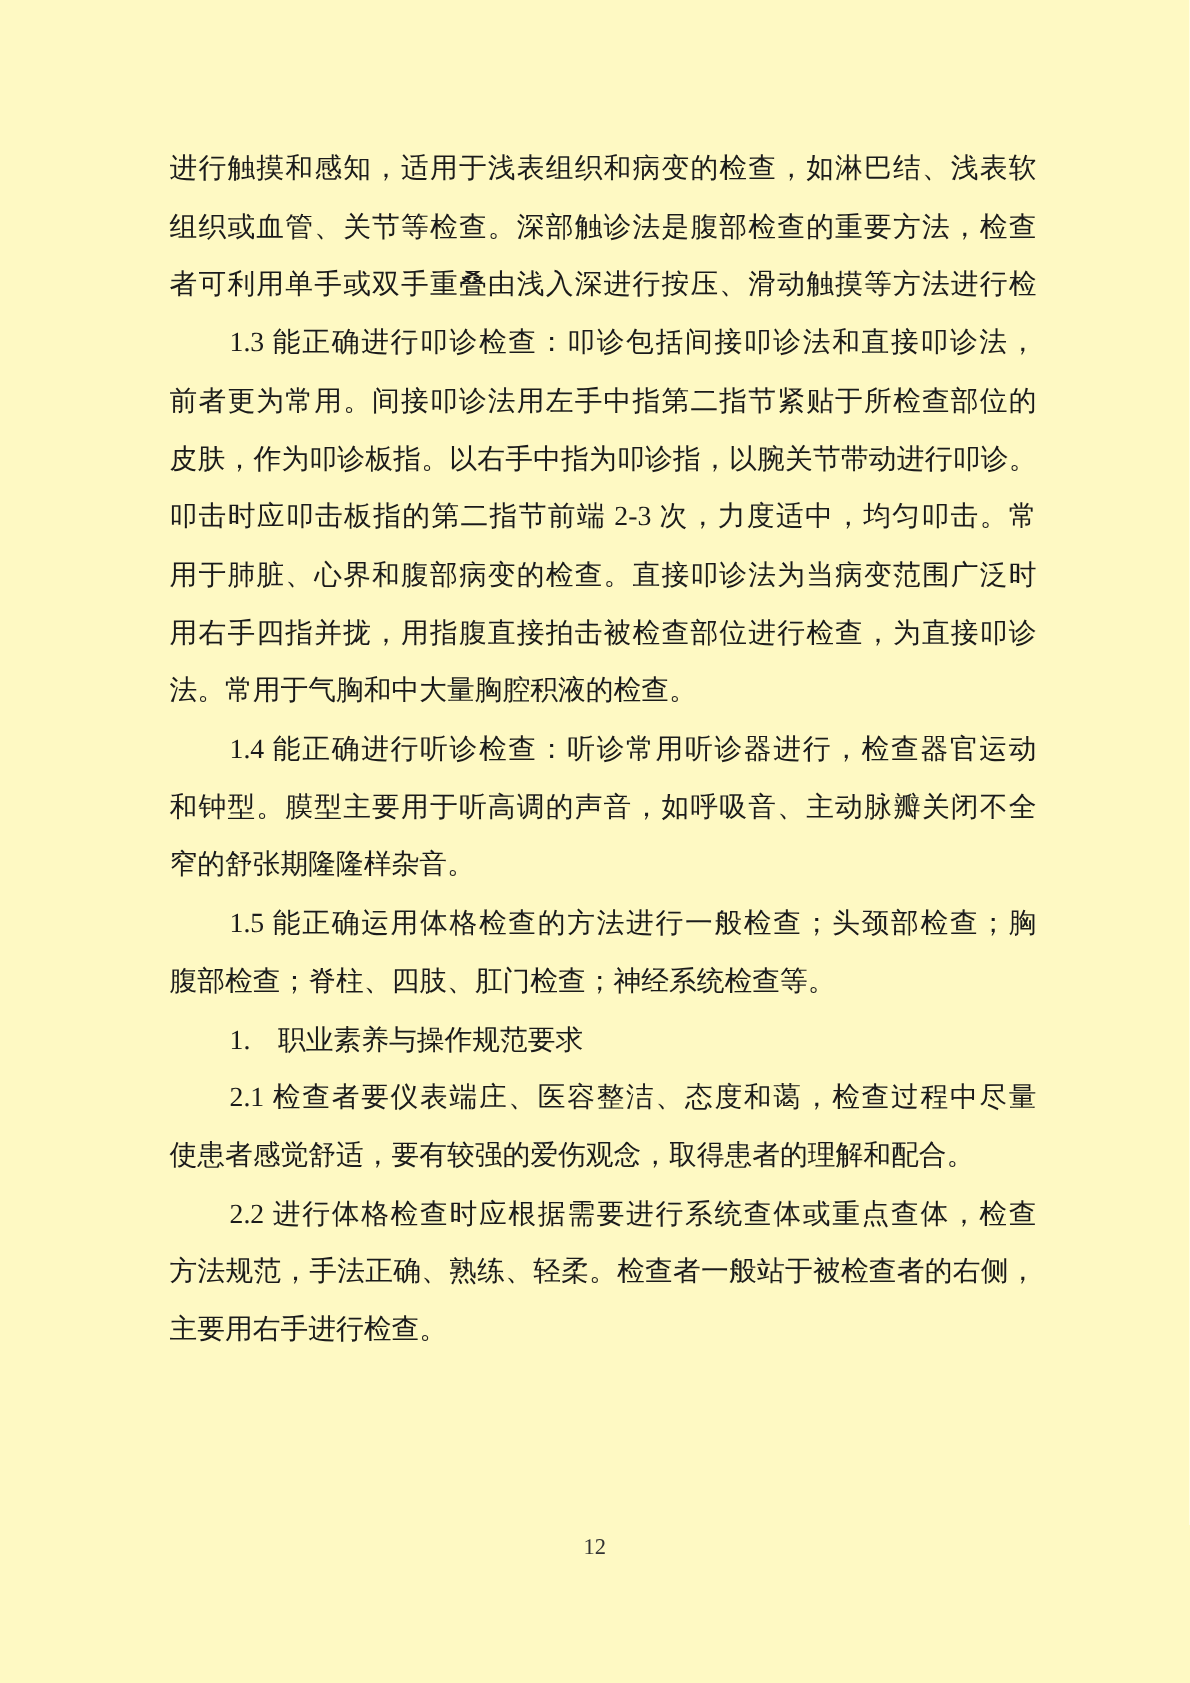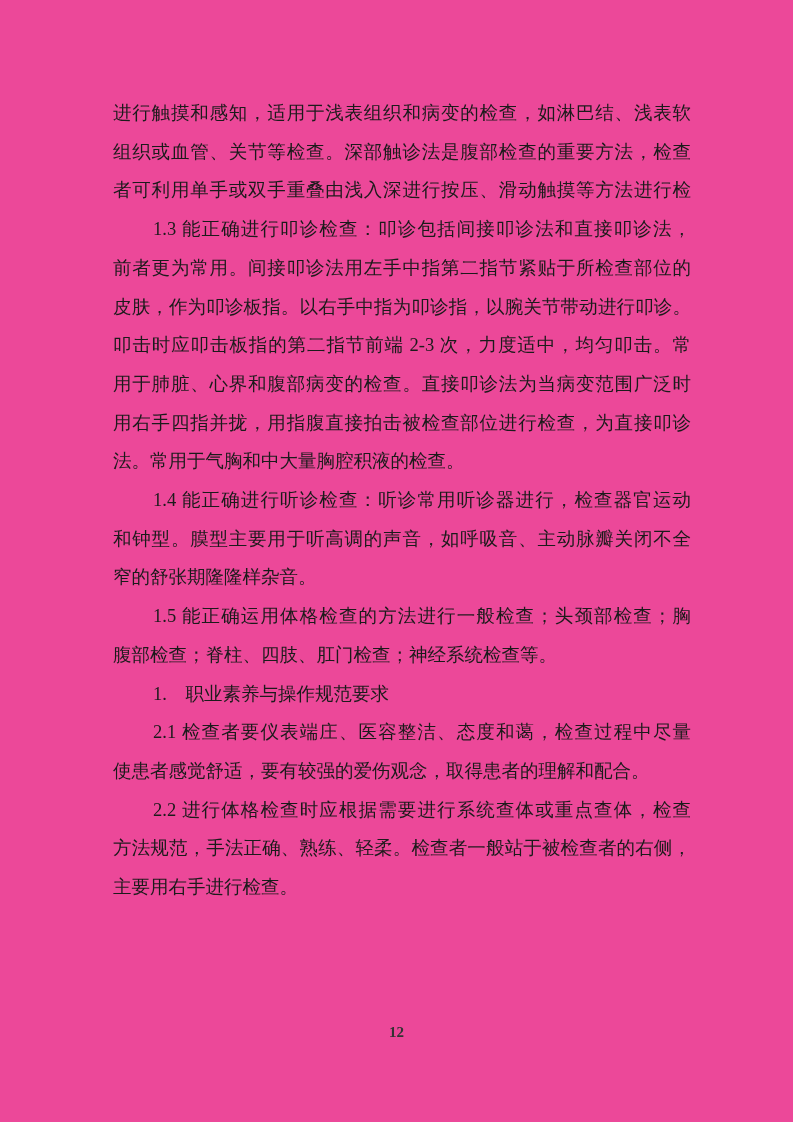--- a/index.html
+++ b/index.html
@@ -4,21 +4,21 @@
 <style>
   html, body {
     margin: 0;
     padding: 0;
     background: #ffffff;
   }
   .page {
     position: relative;
     width: 793px;
     height: 1122px;
-    background: #ec4899;
+    background: #fef9c3;
     overflow: hidden;
     font-family: "Liberation Serif", "DejaVu Serif", serif;
     color: #1b1b1b;
   }
   .textblock {
     position: absolute;
     left: 113px;
     top: 94px;
     width: 578px;
   }
@@ -39,21 +39,20 @@
   }
   .footer {
     position: absolute;
     top: 1024px;
     left: 0;
     width: 100%;
     text-align: center;
     font-size: 15px;
     line-height: 16px;
     color: #333333;
-    font-weight: bold;
   }
 </style>
 </head>
 <body>
 
 <div class="page">
   <div class="textblock" id="textblock">
       <div class="line">进行触摸和感知，适用于浅表组织和病变的检查，如淋巴结、浅表软</div>
       <div class="line">组织或血管、关节等检查。深部触诊法是腹部检查的重要方法，检查</div>
       <div class="line">者可利用单手或双手重叠由浅入深进行按压、滑动触摸等方法进行检</div>

